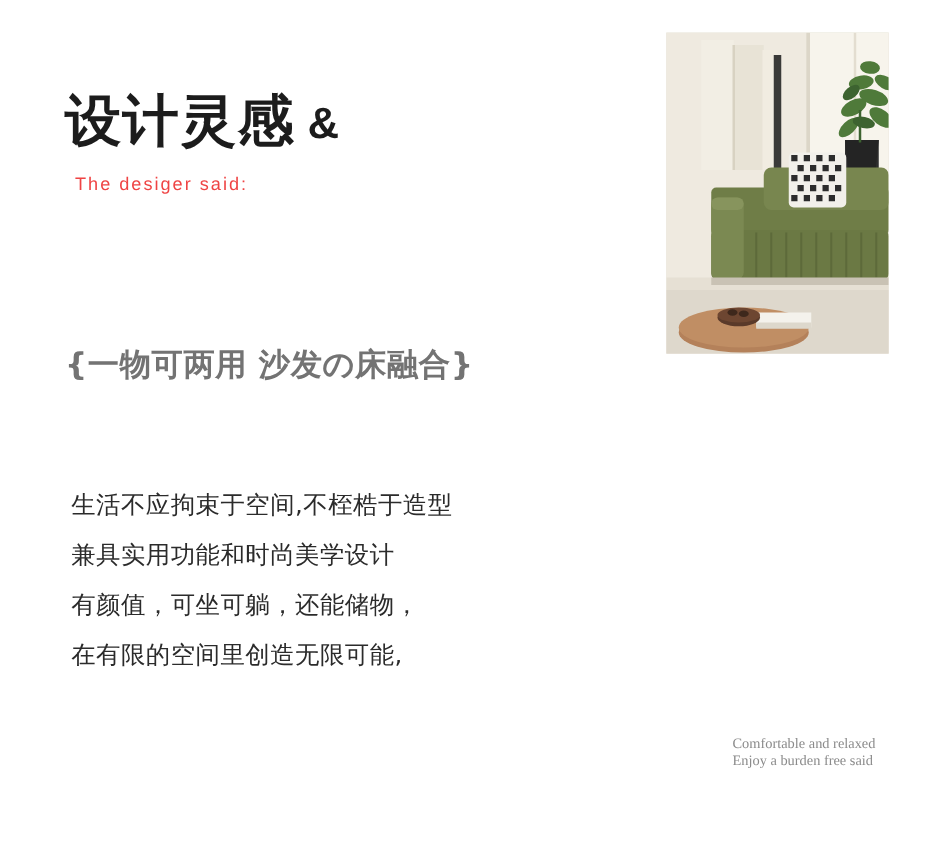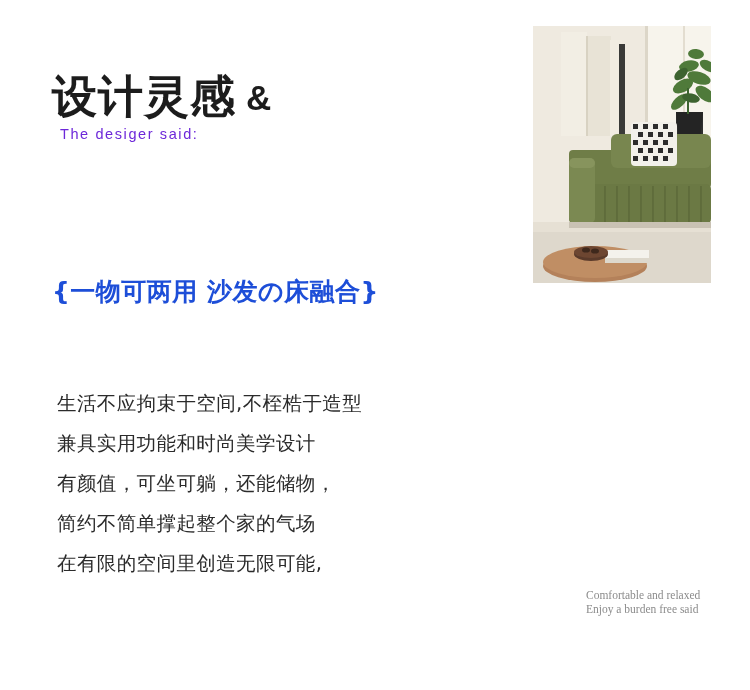--- a/index.html
+++ b/index.html
@@ -37,25 +37,25 @@
     white-space: nowrap;
   }
   .main-heading .amp {
     font-family: "Liberation Sans", sans-serif;
     font-size: 35px;
     font-weight: bold;
     margin-left: 10px;
     vertical-align: 2px;
   }
   .sub-heading {
-    margin-top: 4px;
+    margin-top: 18px;
     margin-left: 8px;
     font-family: "Liberation Sans", sans-serif;
     font-size: 14.5px;
-    color: #6d28d9;
+    color: #ef4444;
     letter-spacing: 1.6px;
     white-space: nowrap;
   }
 
   
   .photo-frame {
     position: absolute;
     left: 533px;
     top: 26px;
     width: 178px;
@@ -70,21 +70,21 @@
   }
 
   
   .bracket-title {
     position: absolute;
     left: 52px;
     top: 275px;
     font-family: "DejaVu Sans", sans-serif;
     font-size: 25px;
     font-weight: bold;
-    color: #1d4ed8;
+    color: #737373;
     letter-spacing: 0.5px;
     white-space: nowrap;
   }
 
   
   .body-copy {
     position: absolute;
     left: 57px;
     top: 352px;
     width: 460px;
@@ -226,21 +226,20 @@
       <ellipse cx="62" cy="225" rx="4" ry="2.6" fill="#3e281c"></ellipse>
     </svg>
   </div>
 
   <div class="bracket-title">{一物可两用 沙发の床融合}</div>
 
   <div class="body-copy">
     <div class="body-line">生活不应拘束于空间,不桎梏于造型</div>
     <div class="body-line">兼具实用功能和时尚美学设计</div>
     <div class="body-line">有颜值，可坐可躺，还能储物，</div>
-    <div class="body-line">简约不简单撑起整个家的气场</div>
     <div class="body-line">在有限的空间里创造无限可能,</div>
   </div>
 
   <div class="footer-caption">
     <div>Comfortable and relaxed</div>
     <div>Enjoy a burden free said</div>
   </div>
 
 </div>
 

